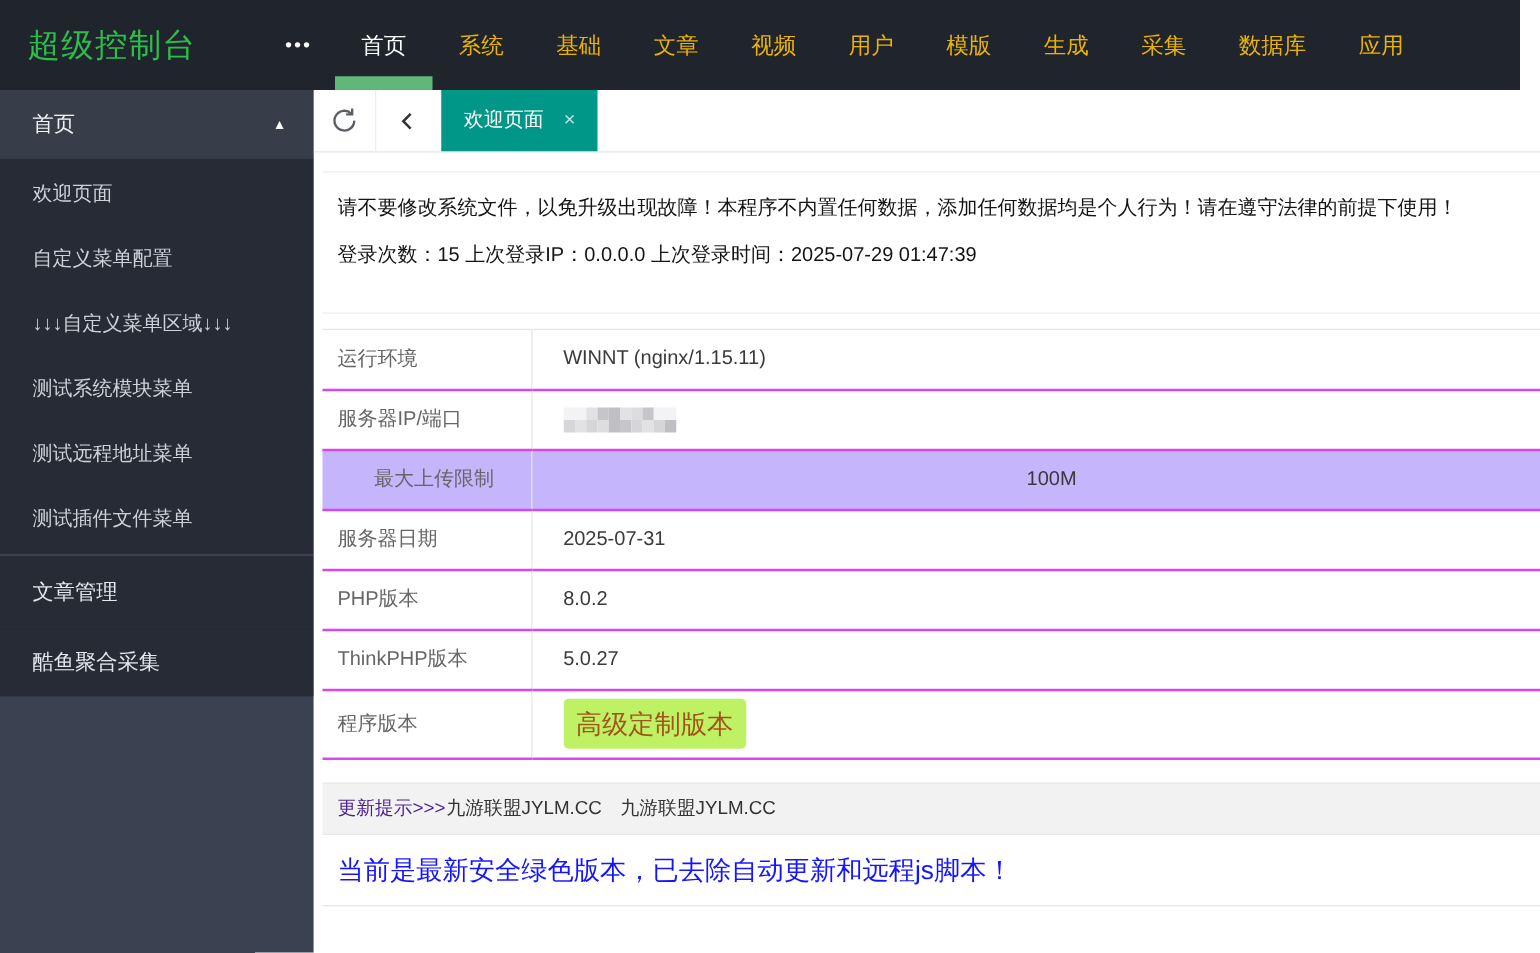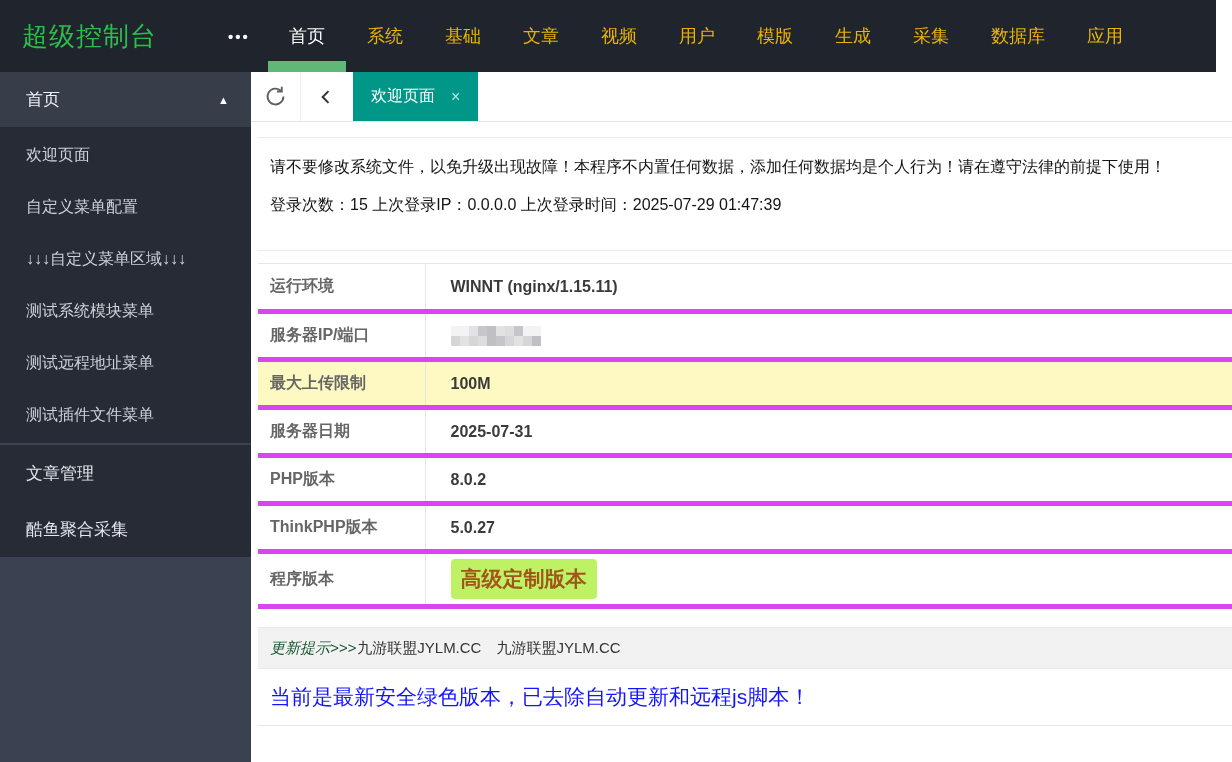--- a/index.html
+++ b/index.html
@@ -42,41 +42,41 @@
   .tab-btn.refresh { border-right:1px solid #EDEDED; }
   .tab { display:flex; align-items:center; gap:16px; background:#009688; color:#fff;
          font-size:16px; padding:0 18px; margin-left:2px; cursor:pointer; }
   .tab-close { color:rgba(255,255,255,.75); font-size:16px; cursor:pointer; }
 
   .notice-panel { margin:15px 0 0 7px; border-top:1px solid #EBEBEB; border-bottom:1px solid #EBEBEB;
                   padding:10px 0 26px 12px; }
   .notice-line { font-size:16px; color:#141414; line-height:38px; white-space:nowrap; overflow:hidden; }
 
   table.info { border-collapse:collapse; margin:12px 0 0 7px; width:974px; border-top:1px solid #E6E6E6; }
-  table.info td { border-bottom:5px solid #d946ef; font-size:16px; height:48px;font-weight:bold; }
+  table.info td { border-bottom:2px solid #d946ef; font-size:16px; height:48px; }
   td.cell-label { width:167px; color:#666; padding-left:12px; border-right:1px solid #E6E6E6; }
   td.cell-value { padding-left:25px; color:#3A3A3A; }
-  tr.striped { background:#fef9c3; }
+  tr.striped { background:#c4b5fd;text-align:center; }
   tr.badge-row td { height:55px; }
   .version-badge { display:inline-block; background:#bef264; color:#A0551A;
                    padding:6px 10px; border-radius:4px; font-size:21px; }
   .pixel-redact { display:grid; grid-template-columns:repeat(10,9px); grid-auto-rows:10px;
                   filter:blur(.6px); }
   .pixel-redact i { display:block; background:#D6D6D9; }
   .pixel-redact i:nth-child(2n){ background:#C6C6CA; }
   .pixel-redact i:nth-child(3n){ background:#E2E2E5; }
   .pixel-redact i:nth-child(5n){ background:#BFBFC4; }
   .pixel-redact i:nth-child(7n){ background:#DDDDE0; }
   .pixel-redact i:nth-child(1),.pixel-redact i:nth-child(2),
   .pixel-redact i:nth-child(9),.pixel-redact i:nth-child(10){ background:#F3F3F5; }
 
   .update-strip { margin:18px 0 0 7px; height:42px; background:#F2F2F2;
                   border-top:1px solid #E9E9E9; border-bottom:1px solid #E9E9E9;
                   display:flex; align-items:center; padding-left:12px; font-size:15px; }
-  .update-label { color:#14532d;font-style:italic; }
+  .update-label { color:#4c1d95; }
   .update-text { color:#333; margin-left:1px; }
 
   .blue-notice { margin:10px 0 0 7px; padding:4px 0 14px 12px; border-bottom:1px solid #E6E6E6;
                  color:#1414FE; font-size:21px; }
 
   svg { display:block; }
 </style>
 </head>
 <body>
 

